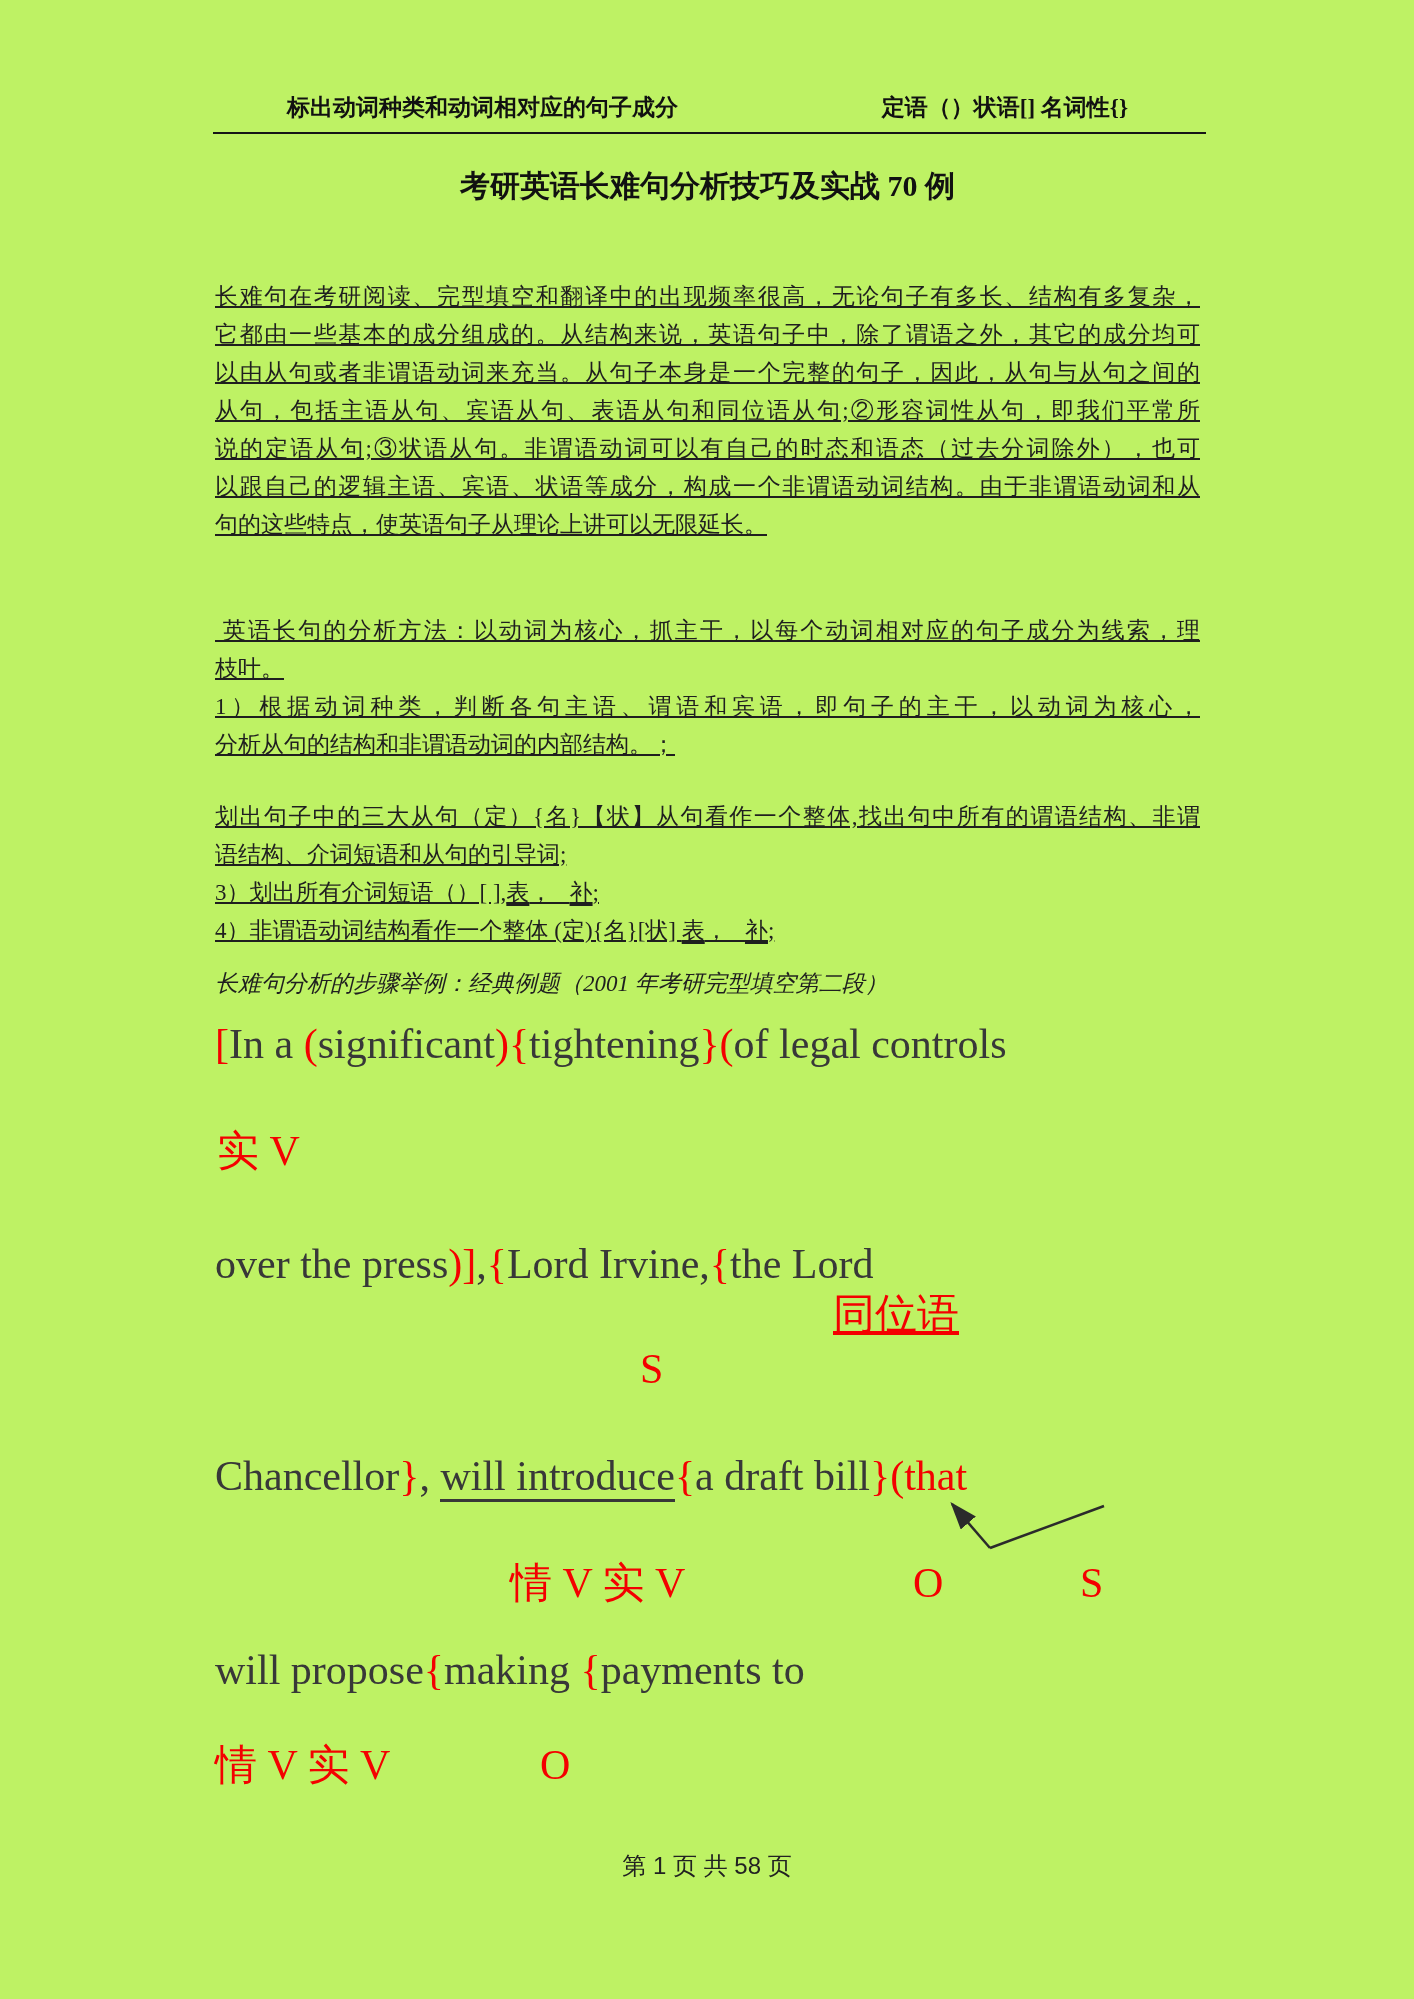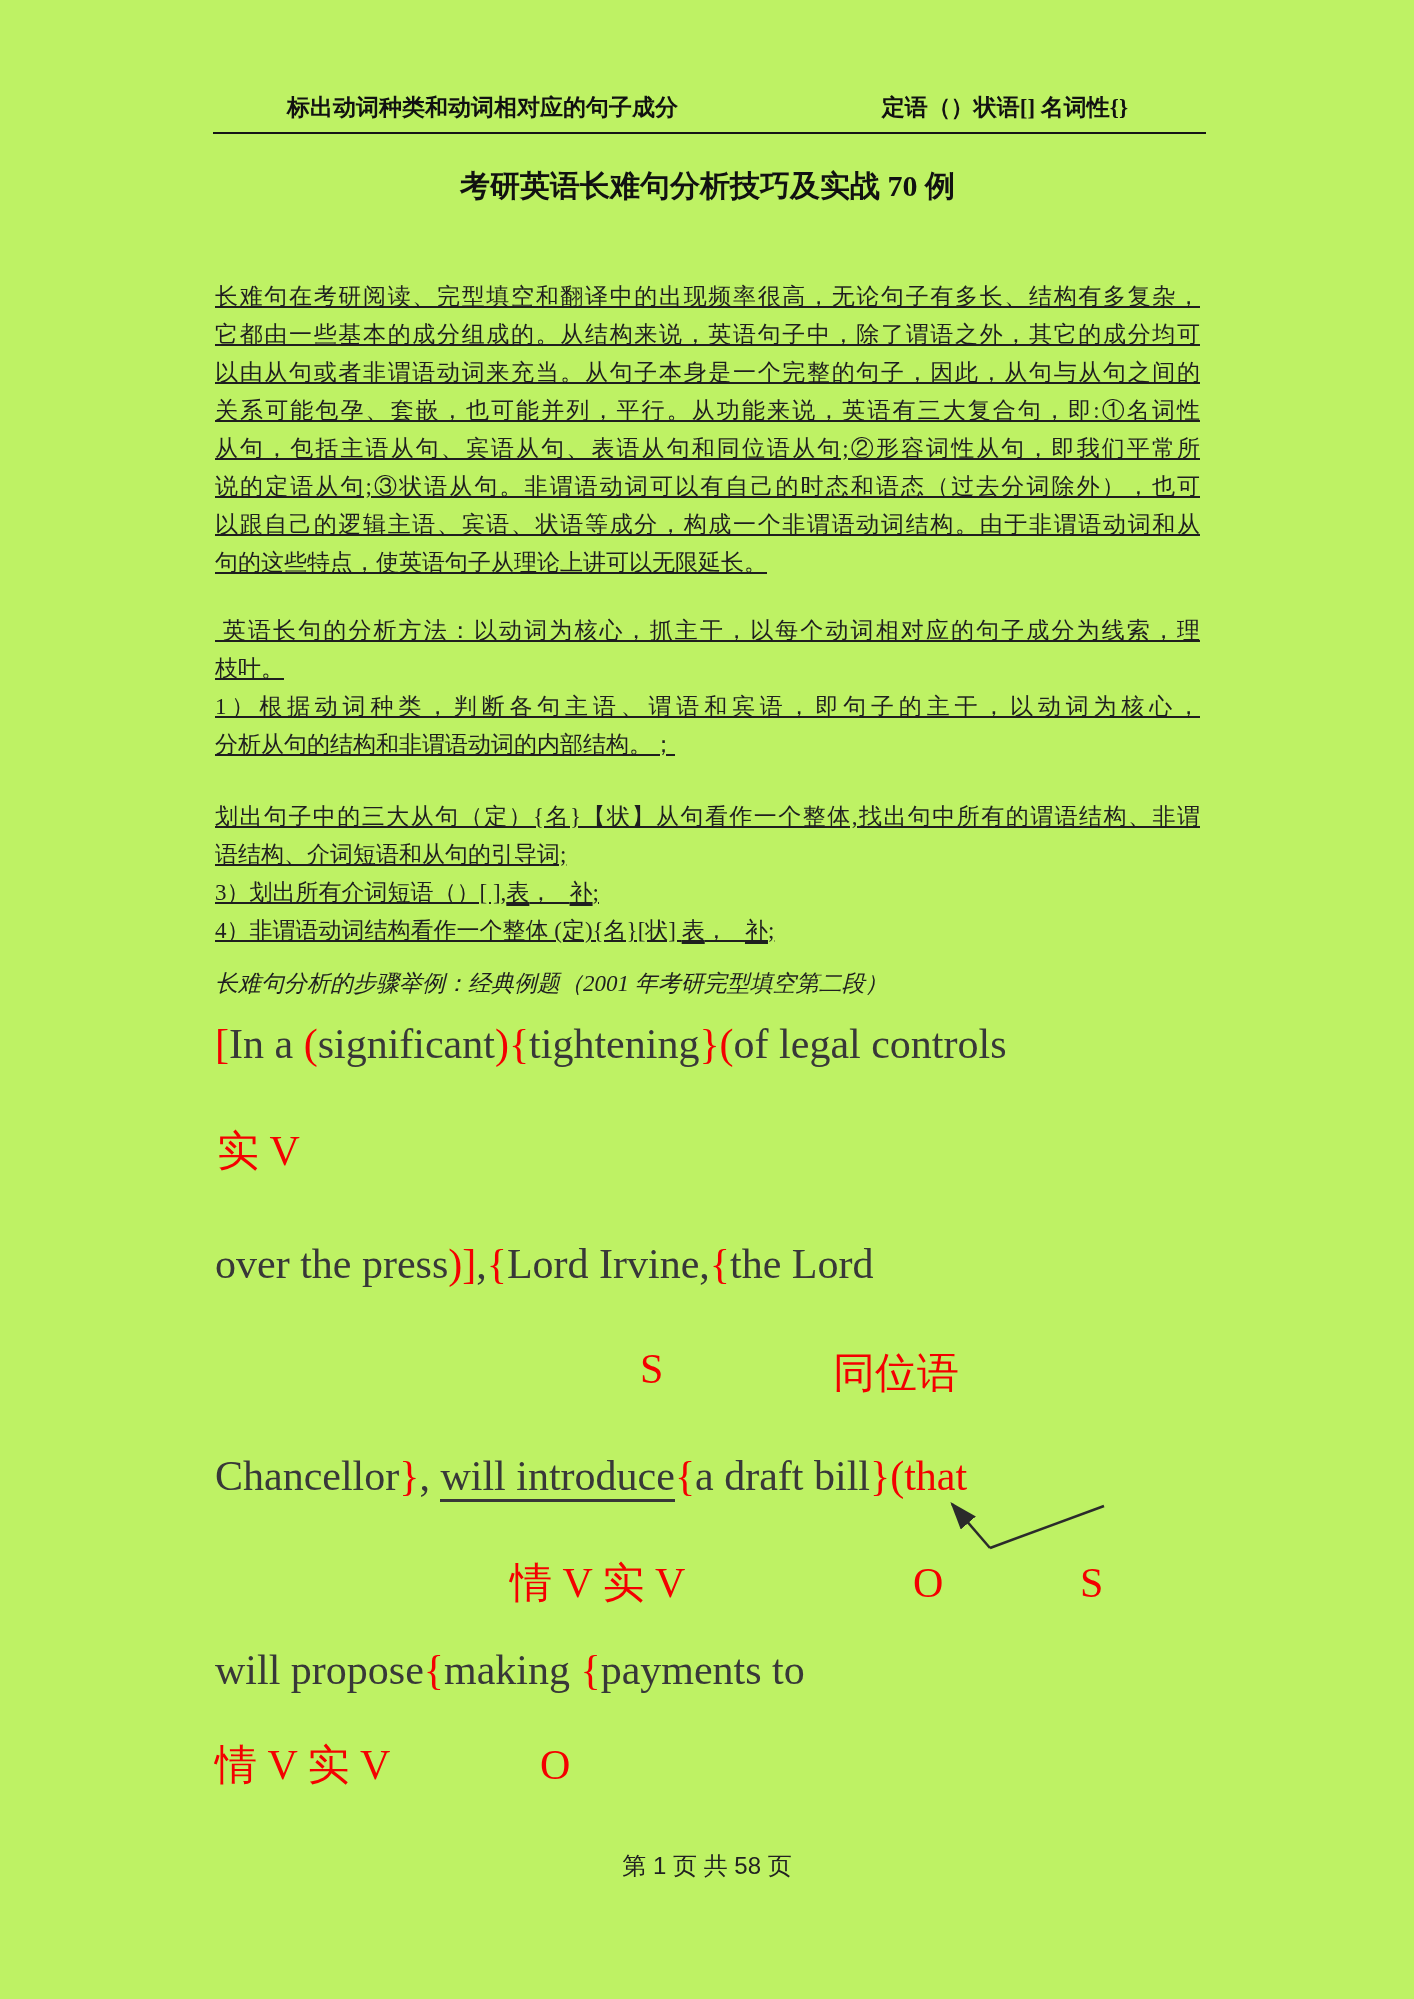--- a/index.html
+++ b/index.html
@@ -59,21 +59,20 @@
     <span class="h-left">标出动词种类和动词相对应的句子成分</span>
     <span class="h-right">定语（）状语[] 名词性{}</span>
   </div>
 
   <div class="title">考研英语长难句分析技巧及实战 70 例</div>
 
   <div class="para" style="top:278px;">
     <div class="bl fill">长难句在考研阅读、完型填空和翻译中的出现频率很高，无论句子有多长、结构有多复杂，</div>
     <div class="bl fill">它都由一些基本的成分组成的。从结构来说，英语句子中，除了谓语之外，其它的成分均可</div>
     <div class="bl fill">以由从句或者非谓语动词来充当。从句子本身是一个完整的句子，因此，从句与从句之间的</div>
-    <div class="bl fill">关系可能包孕、套嵌，也可能并列，平行。从功能来说，英语有三大复合句，即:①名词性</div>
     <div class="bl fill">从句，包括主语从句、宾语从句、表语从句和同位语从句;②形容词性从句，即我们平常所</div>
     <div class="bl fill">说的定语从句;③状语从句。非谓语动词可以有自己的时态和语态（过去分词除外），也可</div>
     <div class="bl fill">以跟自己的逻辑主语、宾语、状语等成分，构成一个非谓语动词结构。由于非谓语动词和从</div>
     <div class="bl">句的这些特点，使英语句子从理论上讲可以无限延长。</div>
   </div>
 
   <div class="para" style="top:612px;">
     <div class="bl fill">&nbsp;英语长句的分析方法：以动词为核心，抓主干，以每个动词相对应的句子成分为线索，理</div>
     <div class="bl">枝叶。</div>
     <div class="bl fill">1）根据动词种类，判断各句主语、谓语和宾语，即句子的主干，以动词为核心，</div>
@@ -89,21 +88,21 @@
 
   <div class="example-intro" style="top:968px;font-style:italic;">长难句分析的步骤举例：经典例题（2001 年考研完型填空第二段）</div>
 
   <div class="bigline" style="top:1018px;"><span class="red">[</span><span>In a </span><span class="red">(</span><span>significant</span><span class="red">){</span><span>tightening</span><span class="red">}(</span><span>of legal controls</span></div>
 
   <div class="biglabel" style="left:217px; top:1126px;">实 V</div>
 
   <div class="bigline" style="top:1238px;"><span>over the press</span><span class="red">)]</span><span>,</span><span class="red">{</span><span>Lord Irvine,</span><span class="red">{</span><span>the Lord</span></div>
 
   <span class="biglabel" style="left:640px; top:1344px;">S</span>
-  <span class="biglabel" style="left:833px; top:1348px;">同位语</span>
+  <span class="biglabel" style="left:833px; top:1289px;text-decoration:underline;">同位语</span>
 
   <div class="bigline" style="top:1450px;"><span>Chancellor</span><span class="red">}</span><span>, </span><span class="ub">will introduce</span><span class="red">{</span><span>a draft bill</span><span class="red">}(that</span></div>
 
   <svg class="arrow-svg" width="200" height="70" viewBox="0 0 200 70">
     <defs>
       <marker id="ah" markerWidth="12" markerHeight="10" refX="10" refY="4" orient="auto">
         <path d="M0,0 L11,4 L0,8 z" fill="#2b2b2b"></path>
       </marker>
     </defs>
     <line x1="62" y1="58" x2="24" y2="14" stroke="#2b2b2b" stroke-width="2.5" marker-end="url(#ah)"></line>

